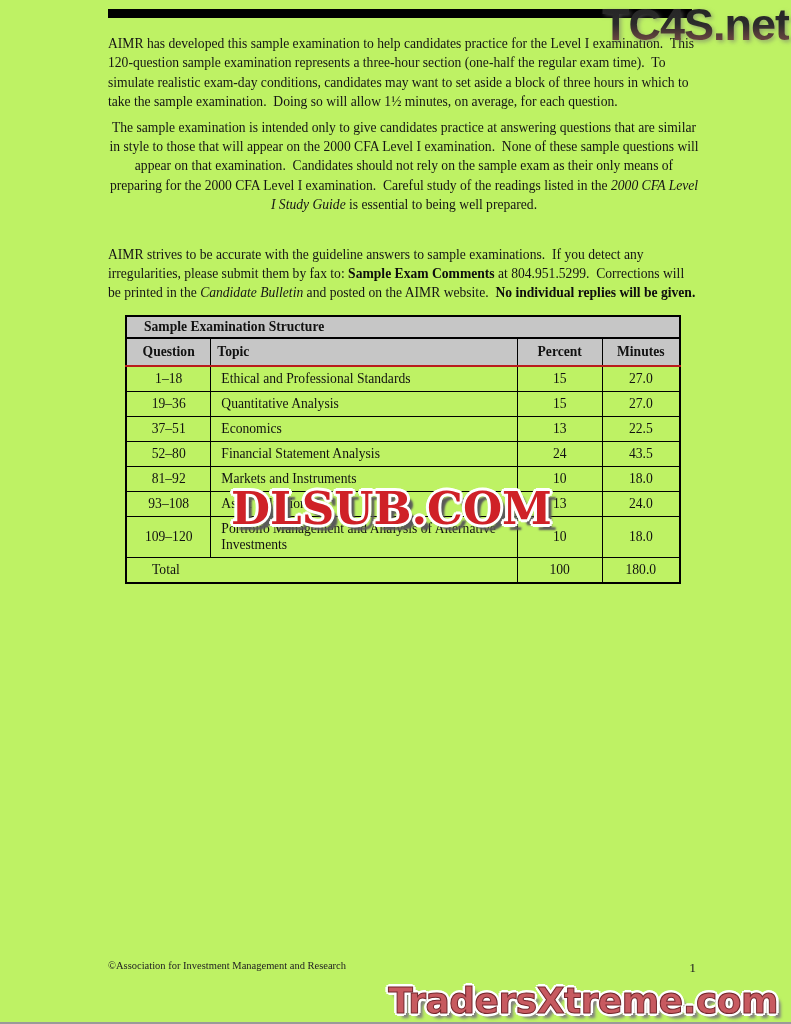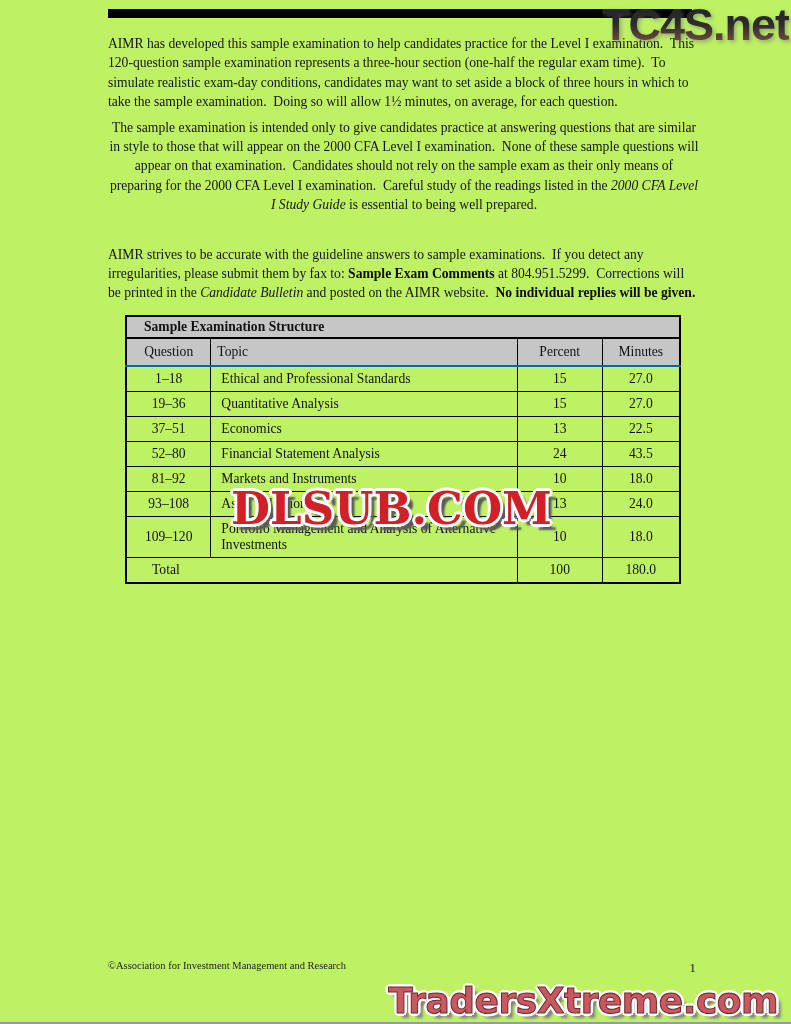--- a/index.html
+++ b/index.html
@@ -22,21 +22,21 @@
   .para.p3 { margin-top:30px; }
   .para b { color:#0d0d0d; }
 
   
   .exam-table {
     margin-top:12px; margin-left:17px; width:556px;
     border-collapse:collapse; border:2px solid #000; font-size:13.6px; color:#111;
   }
   .exam-table th, .exam-table td { border:1px solid #000; }
   .t-title td { background:#c6c6c6; font-weight:bold; padding:2px 17px; border-bottom:2px solid #000; text-align:left; }
-  .t-head th { background:#c6c6c6; font-weight:normal; padding:5px 6px; border-bottom:2px solid #0369a1; }
+  .t-head th { background:#c6c6c6; font-weight:bold; padding:5px 6px; border-bottom:2px solid #b91c1c; }
   .col-q { width:85px; } .col-topic { width:308px; } .col-pct { width:85px; } .col-min { width:78px; }
   .cell-q { text-align:center; padding:4px 2px; }
   .cell-topic { text-align:left; padding:4px 6px 4px 10px; }
   .cell-pct, .cell-min { text-align:center; padding:4px 2px; }
   .t-head .cell-topic { padding-top:5px; padding-bottom:5px; }
   .total-label { text-align:left; padding:4px 6px 4px 25px; }
 
   
   .footer { position:absolute; left:108px; top:960px; width:588px; display:flex; justify-content:space-between; align-items:flex-start; }
   .copyright { font-size:10.5px; color:#222; }

